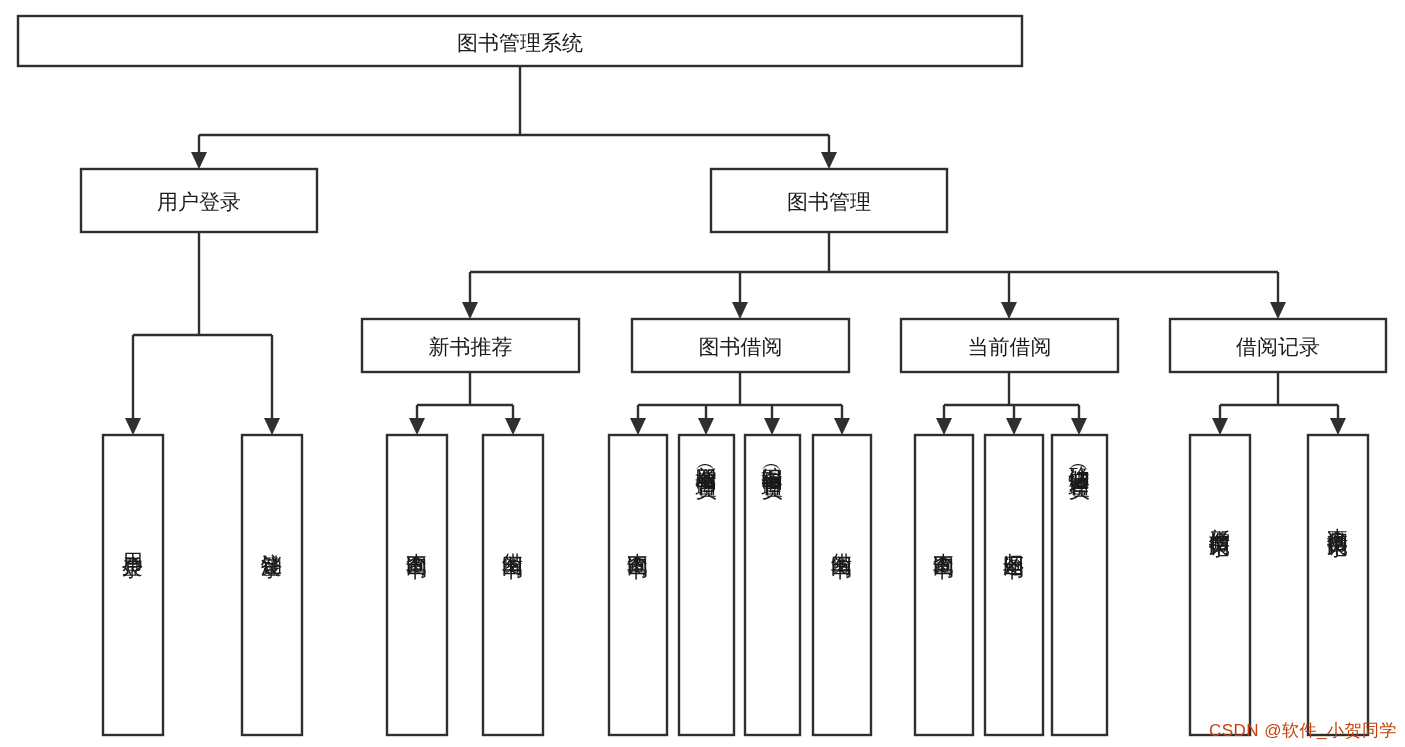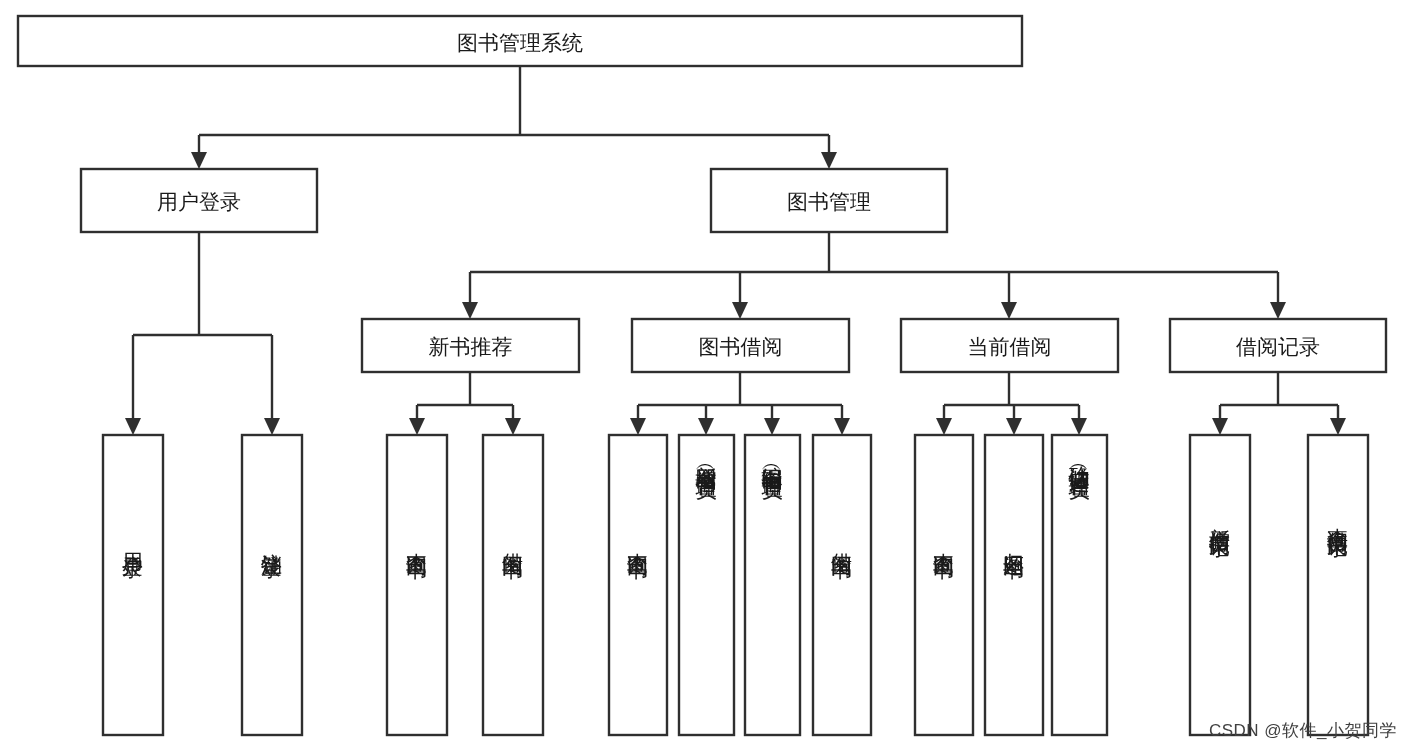--- a/index.html
+++ b/index.html
@@ -57,21 +57,21 @@
   .conn-arrow {
     fill: #2f2f2f;
     stroke: none;
   }
   .watermark {
     position: absolute;
     right: 8px;
     bottom: 5px;
     font-family: "Liberation Sans", "DejaVu Sans", sans-serif;
     font-size: 17px;
-    color: #404040;
+    color: #c2410c;
     white-space: nowrap;
     letter-spacing: 0.5px;
     user-select: none;
   }
 </style>
 </head>
 <body>
 
 <div id="diagram-root">
   <svg class="diagram-canvas" id="diagram-svg" viewBox="0 0 1405 747" xmlns="http://www.w3.org/2000/svg">

